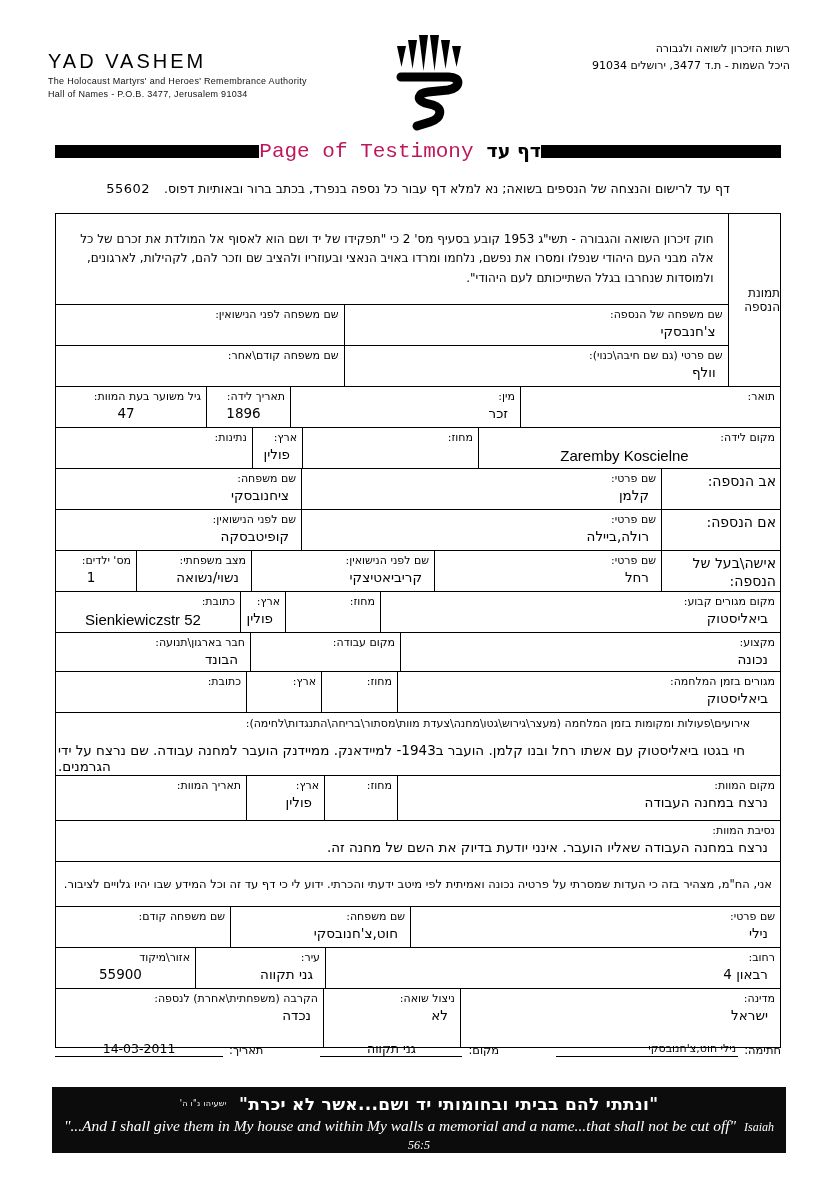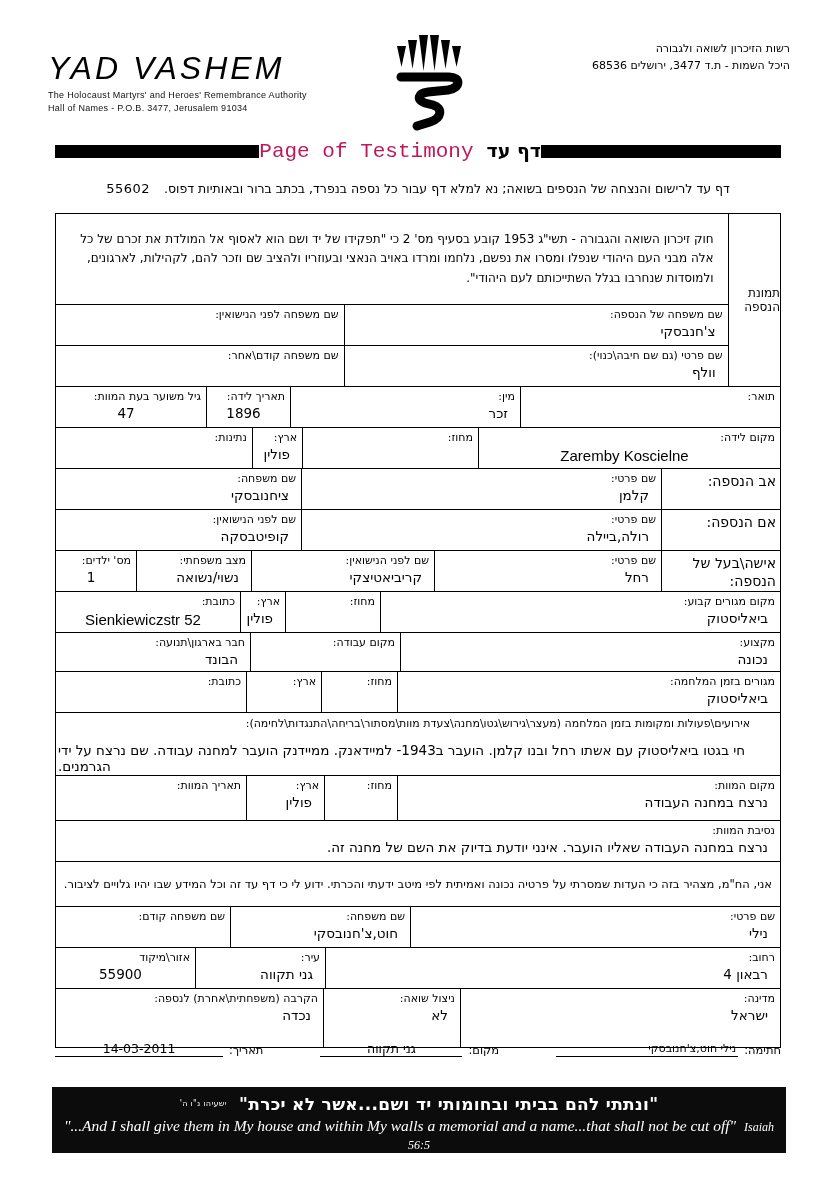--- a/index.html
+++ b/index.html
@@ -1,20 +1,20 @@
 <!DOCTYPE html>
 <html><head>
 <meta charset="utf-8">
 <style>
   html,body{margin:0;padding:0;background:#e8e8e8;}
   .page{position:relative;width:834px;height:1181px;background:#fff;margin:0 auto;
         font-family:"DejaVu Sans",sans-serif;color:#000;overflow:hidden;}
   
   .hdr-en{position:absolute;left:48px;top:50px;}
-  .hdr-en .big{font-family:"Liberation Sans",sans-serif;font-size:32px;letter-spacing:3px;font-weight:500;font-style:italic;}
+  .hdr-en .big{font-family:"Liberation Sans",sans-serif;font-size:20px;letter-spacing:3px;font-weight:500;}
   .hdr-en .sub{font-family:"Liberation Sans",sans-serif;font-size:9px;letter-spacing:.3px;margin-top:3px;color:#111;}
   .hdr-he{position:absolute;right:44px;top:40px;text-align:right;direction:rtl;}
   .hdr-he .big{font-size:30px;font-weight:500;}
   .hdr-he .sub{font-size:11px;margin-top:2px;line-height:1.35;}
   .logo{position:absolute;left:392px;top:34px;}
   
   .titlerow{position:absolute;left:55px;top:139px;width:726px;display:flex;align-items:center;}
   .bar{height:13px;background:#000;}
   .bar.l{width:222px;}
   .bar.r{width:240px;flex:none;}
@@ -79,21 +79,21 @@
       <polygon points="27,1 36,1 31.5,37" fill="#000"></polygon>
       <polygon points="38,1 47,1 42.5,37" fill="#000"></polygon>
       <polygon points="49,6 58,6 53.5,35" fill="#000"></polygon>
       <polygon points="60,12 69,12 64.5,33" fill="#000"></polygon>
       <path d="M9,43 H57 C69,43 69,54 56,56 L36,58 C26,59 24,66 33,69 L41,71 C51,74 50,84 38,88 L25,92" fill="none" stroke="#000" stroke-width="9" stroke-linecap="round" stroke-linejoin="round"></path>
     </svg>
   </div>
 
   <div class="hdr-he">
     <div class="sub">רשות הזיכרון לשואה ולגבורה</div>
-    <div class="sub">היכל השמות - ת.ד 3477, ירושלים 68536</div>
+    <div class="sub">היכל השמות - ת.ד 3477, ירושלים 91034</div>
   </div>
 
   <div class="titlerow">
     <div class="bar l"></div>
     <div class="titletext">
       <span class="title-en">Page of Testimony</span>
       <span class="title-he">דף עד</span>
     </div>
     <div class="bar r"></div>
   </div>

